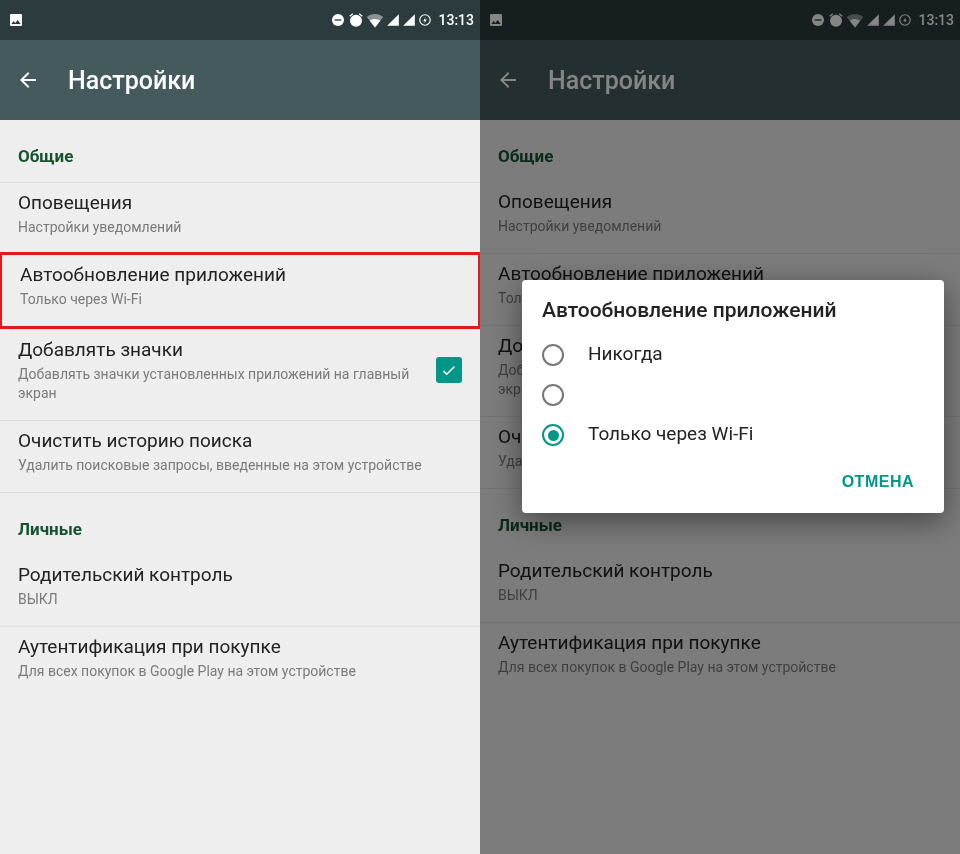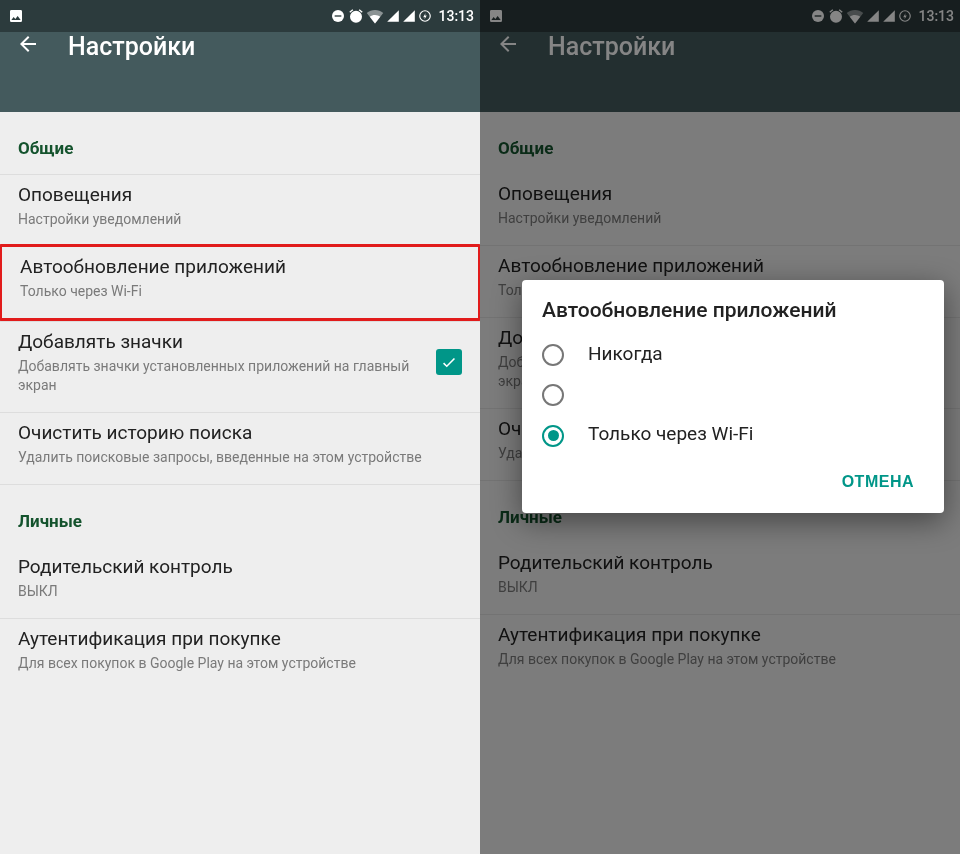--- a/index.html
+++ b/index.html
@@ -11,21 +11,21 @@
     background: #fff;
   }
   .phone {
     width: 480px;
     height: 854px;
     position: relative;
     overflow: hidden;
     background: #eeeeee;
   }
   .statusbar {
-    height: 32px;
+    height: 40px;
     background: #2c3b3d;
     color: #fff;
     display: flex;
     align-items: center;
     justify-content: flex-end;
     padding: 0 6px;
     font-size: 14px;
     gap: 2px;
   }
   .statusbar .sb-left {
@@ -34,21 +34,21 @@
     display: flex;
     align-items: center;
   }
   .statusbar svg { display: block; }
   .sb-time { font-weight: 500; margin-left: 4px; }
   .appbar {
     height: 80px;
     background: #445a5d;
     color: #fff;
     display: flex;
-    align-items: flex-start;
+    align-items: center;
     padding: 0 16px;
   }
   .appbar-back { margin-right: 28px; display:flex; align-items:center; cursor:pointer; }
   .appbar-title { font-size: 25px; font-weight: 500; }
   .content {
     background: #eeeeee;
     height: calc(854px - 24px - 80px);
     overflow: hidden;
   }
   .section-label {
@@ -107,21 +107,21 @@
   }
   .dialog-title {
     font-size: 21px;
     color: #222;
     font-weight: 500;
     margin-bottom: 12px;
     padding-left: 6px;
   }
   .opt {
     display: flex;
-    align-items: flex-end;
+    align-items: center;
     padding: 8px 6px 8px 6px;
     cursor: pointer;
   }
   .radio {
     width: 22px; height: 22px;
     border: 2.5px solid #777;
     border-radius: 50%;
     margin-right: 24px;
     margin-top: 2px;
     flex-shrink: 0;

